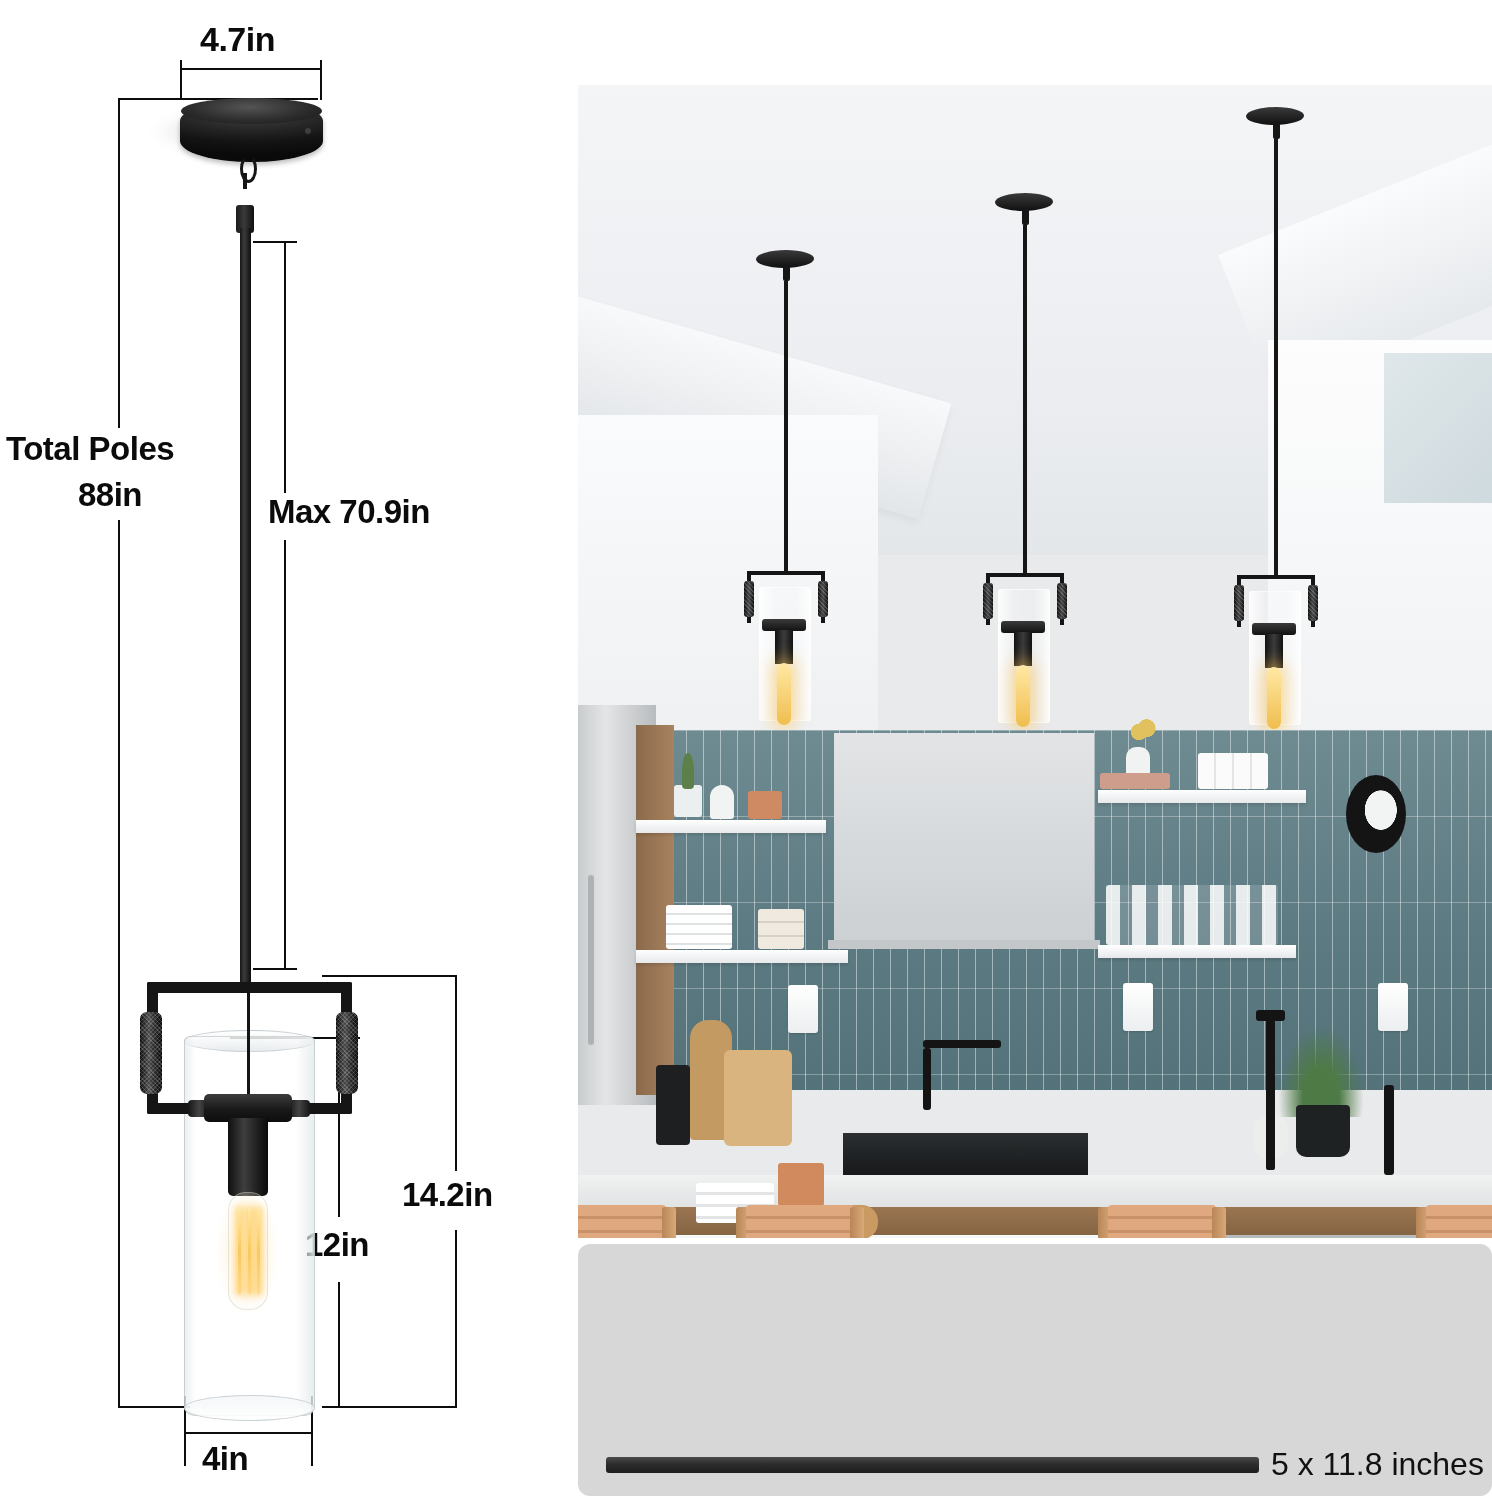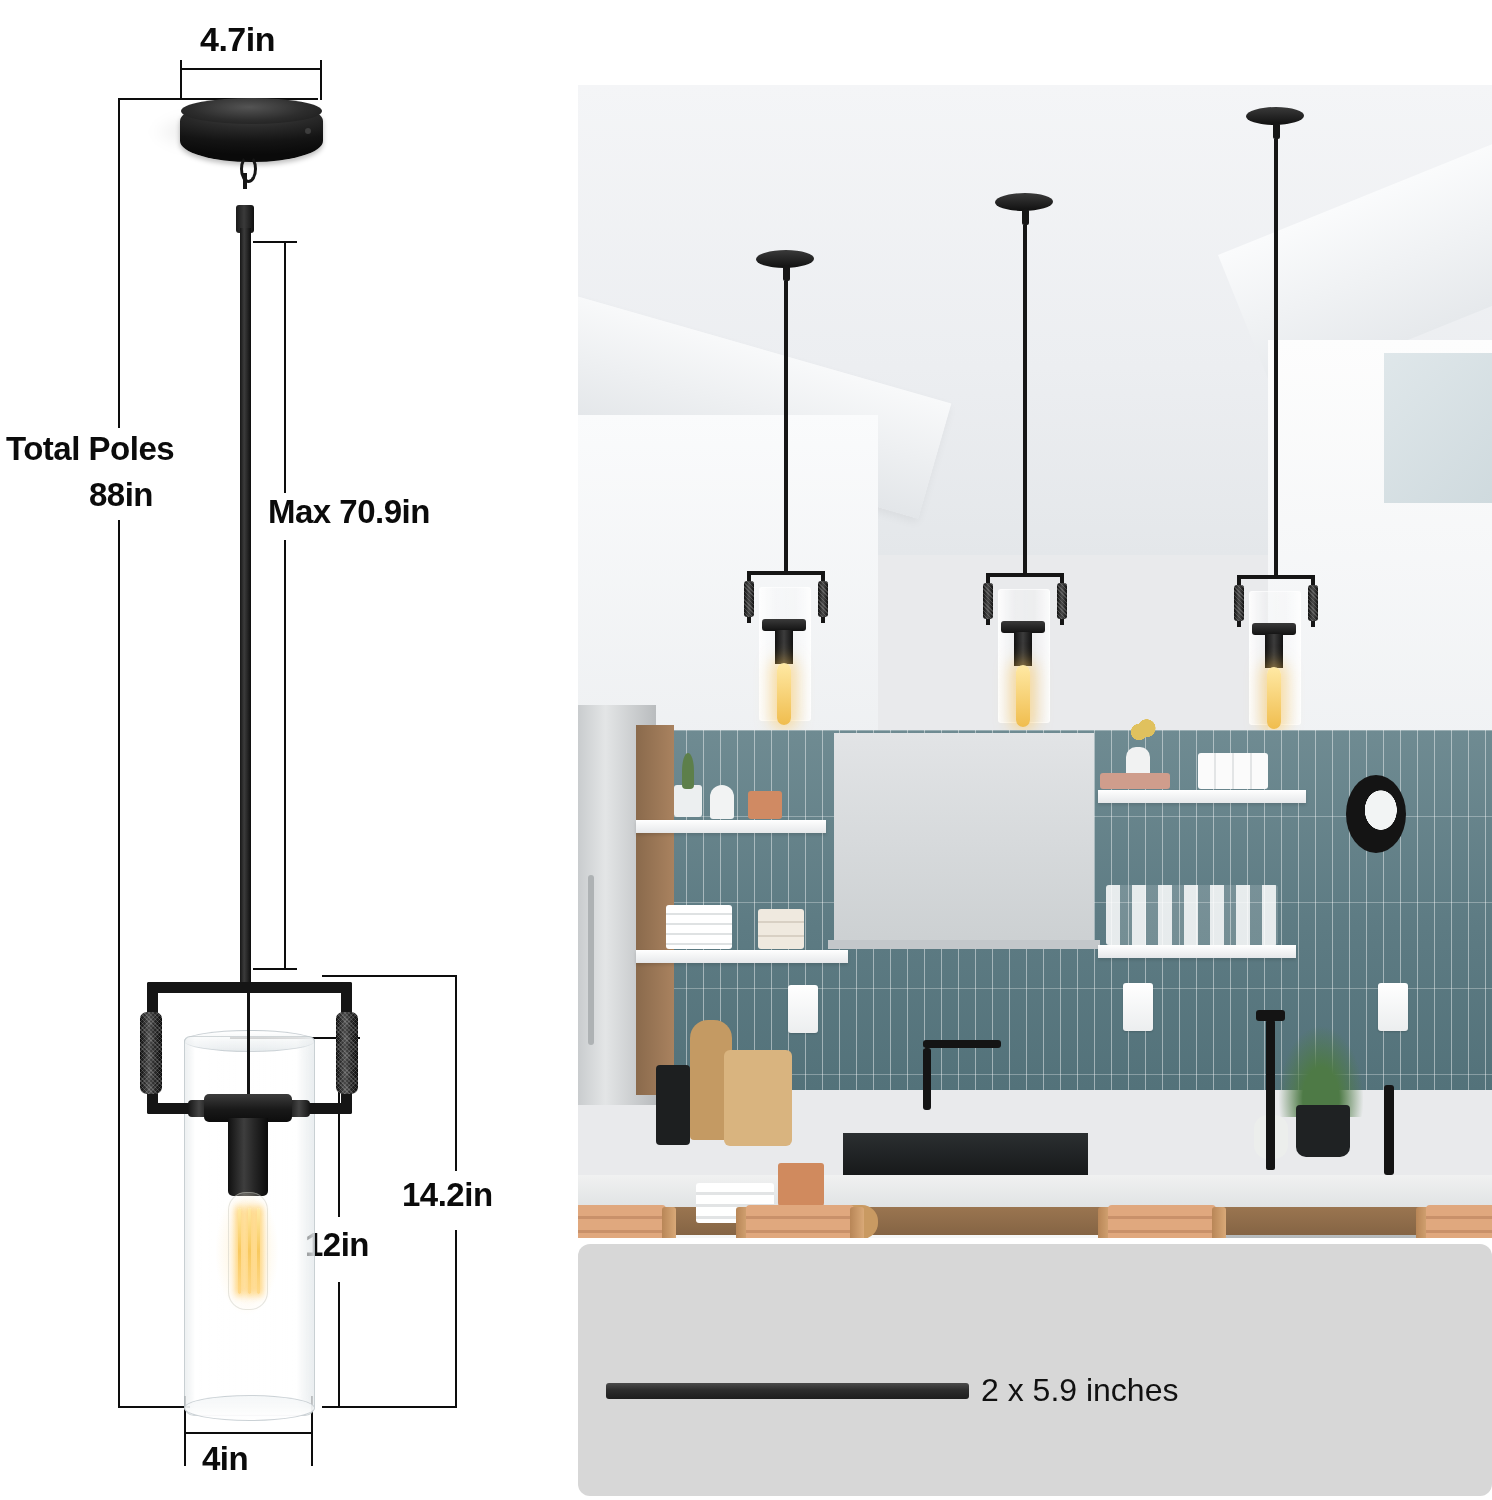--- a/index.html
+++ b/index.html
@@ -223,21 +223,21 @@
 
     <div class="dimtext" style="left:200px;top:22px;font-size:34px;">4.7in</div>
     <div class="line hline" style="left:180px;top:68px;width:142px;"></div>
     <div class="tick-v" style="left:180px;top:60px;height:40px;"></div>
     <div class="tick-v" style="left:320px;top:60px;height:40px;"></div>
 
     <div class="line hline" style="left:118px;top:98px;width:200px;"></div>
 
     <div class="line vline" style="left:118px;top:98px;height:330px;"></div>
     <div class="dimtext" style="left:6px;top:432px;font-size:33px;">Total Poles</div>
-    <div class="dimtext" style="left:89px;top:478px;font-size:33px;">88in</div>
+    <div class="dimtext" style="left:78px;top:478px;font-size:33px;">88in</div>
     <div class="line vline" style="left:118px;top:520px;height:888px;"></div>
     <div class="line hline" style="left:118px;top:1406px;width:72px;"></div>
 
     <div class="line hline" style="left:253px;top:241px;width:44px;"></div>
     <div class="line vline" style="left:284px;top:241px;height:252px;"></div>
     <div class="dimtext" style="left:268px;top:495px;font-size:33px;">Max 70.9in</div>
     <div class="line vline" style="left:284px;top:540px;height:430px;"></div>
     <div class="line hline" style="left:253px;top:968px;width:44px;"></div>
 
     <div class="line hline" style="left:322px;top:975px;width:135px;"></div>
@@ -406,20 +406,20 @@
         <div class="stool-legR"></div>
       </div>
     <div class="stool" style="left:838px;">
         <div class="stool-legL"></div>
         <div class="stool-back"></div>
       </div>
   </div>
 
   <div class="panel">
 
-    <div class="polerow" style="left:28px;top:128px;">
-      <div class="pole" style="width:363px;"></div>
-      <div class="polelabel">2 x 5.9 inches</div>
+
+    <div class="polerow" style="left:28px;top:202px;">
+      <div class="pole" style="width:653px;"></div>
+      <div class="polelabel">5 x 11.8 inches</div>
     </div>
-
   </div>
 
 </div>
 
 </body></html>

